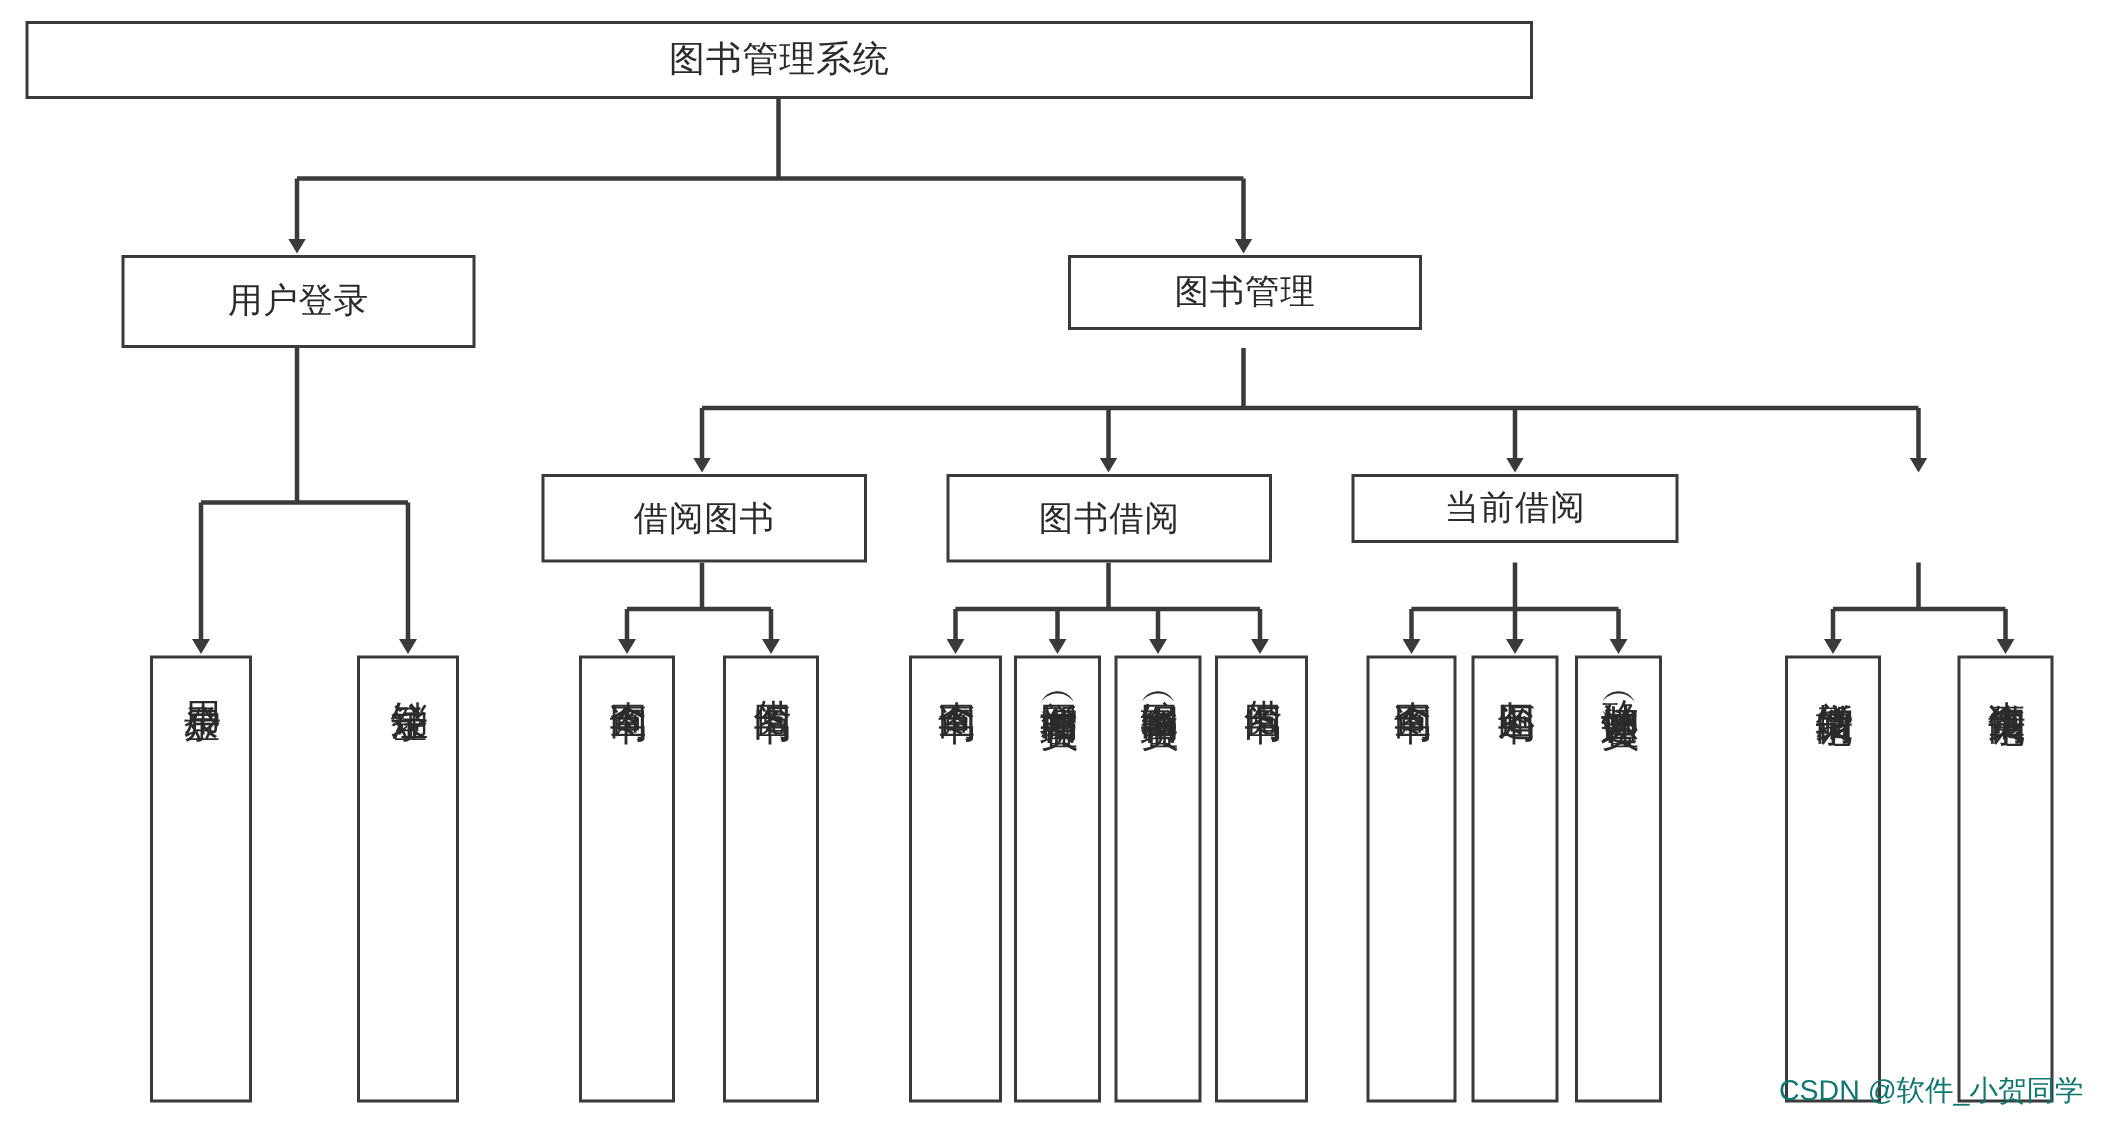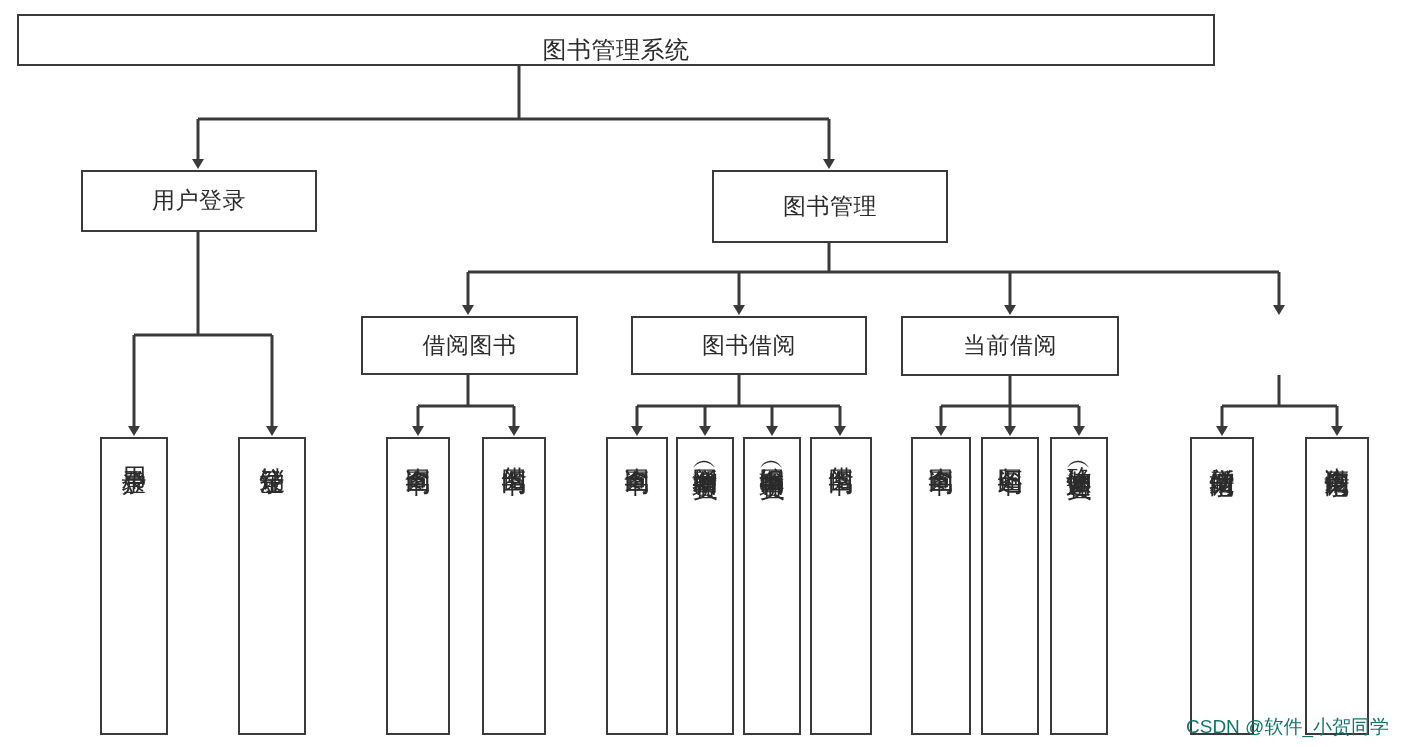--- a/index.html
+++ b/index.html
@@ -116,38 +116,38 @@
       <path d="M1010,406 L1010,427" marker-end="url(#arrow)"></path>
       <path d="M1079,406 L1079,427" marker-end="url(#arrow)"></path>
 
       <path d="M1279,375 L1279,406"></path>
       <path d="M1222,406 L1337,406"></path>
       <path d="M1222,406 L1222,427" marker-end="url(#arrow)"></path>
       <path d="M1337,406 L1337,427" marker-end="url(#arrow)"></path>
     </g>
   </svg>
 
-  <div class="node root horiz" style="left:17px; top:14px; width:1198px; height:52px;align-items:flex-end;">
+  <div class="node root horiz" style="left:17px; top:14px; width:1005px; height:52px;">
     <span class="label">图书管理系统</span>
   </div>
 
   <div class="node horiz" style="left:81px; top:170px; width:236px; height:62px;">
     <span class="label">用户登录</span>
   </div>
-  <div class="node horiz" style="left:712px; top:170px; width:236px; height:73px;">
+  <div class="node horiz" style="left:712px; top:170px; width:236px; height:50px;">
     <span class="label">图书管理</span>
   </div>
 
   <div class="node horiz" style="left:361px; top:316px; width:217px; height:59px;">
     <span class="label">借阅图书</span>
   </div>
-  <div class="node horiz" style="left:631px; top:316px; width:236px; height:59px;">
+  <div class="node horiz" style="left:631px; top:316px; width:217px; height:59px;">
     <span class="label">图书借阅</span>
   </div>
-  <div class="node horiz" style="left:901px; top:316px; width:218px; height:60px;">
+  <div class="node horiz" style="left:901px; top:316px; width:218px; height:46px;">
     <span class="label">当前借阅</span>
   </div>
 
   <div class="node vert" style="left:100px; top:437px; width:68px; height:298px;">
     <span class="label">用户登录</span>
   </div>
   <div class="node vert" style="left:238px; top:437px; width:68px; height:298px;">
     <span class="label">注销登录</span>
   </div>
 

